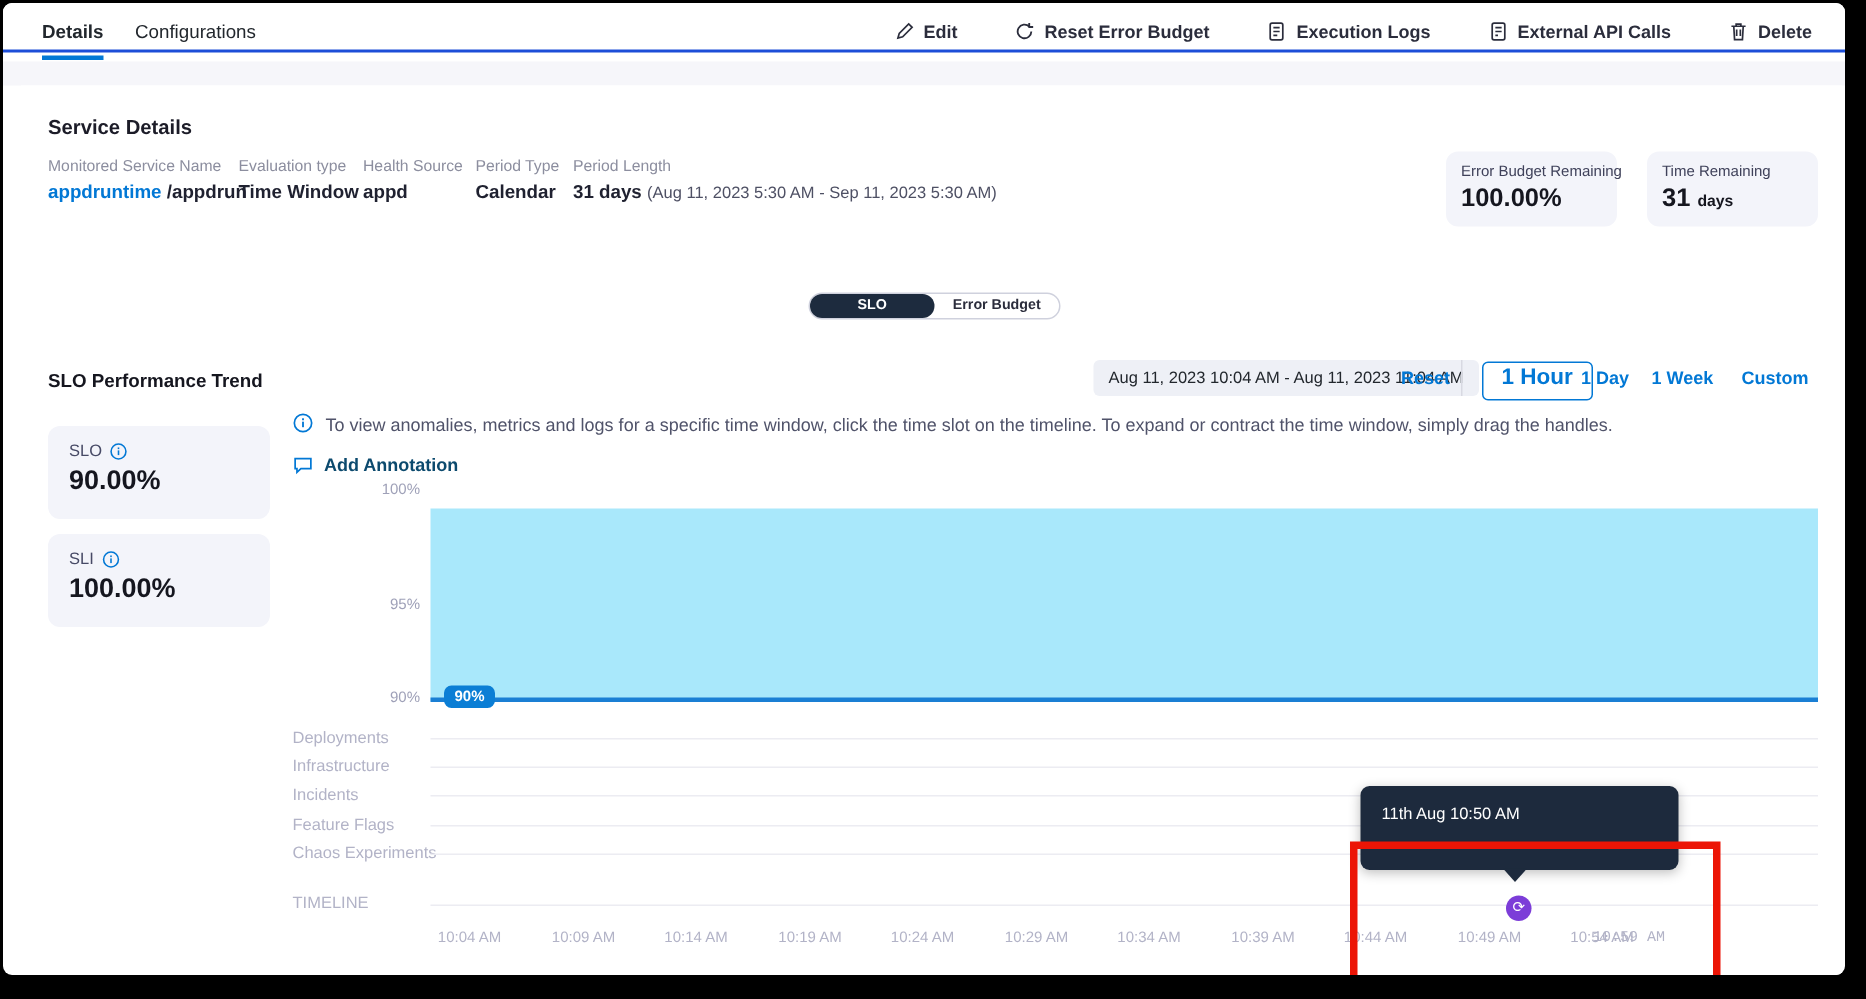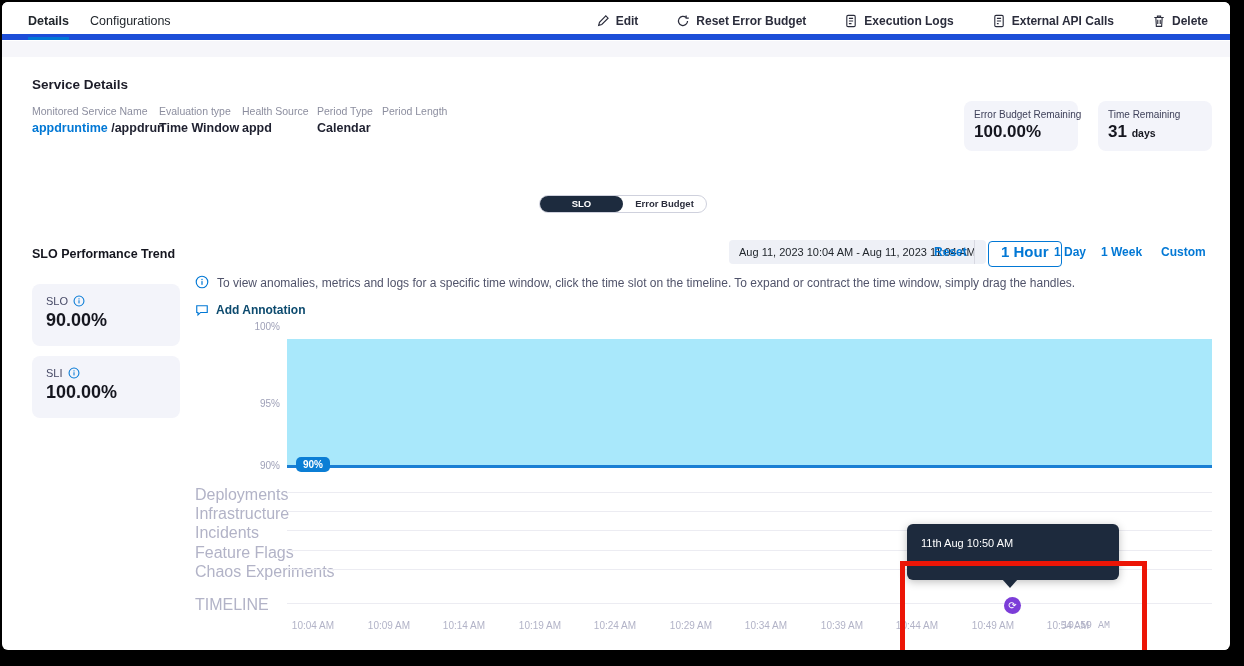--- a/index.html
+++ b/index.html
@@ -1,20 +1,20 @@
 <!DOCTYPE html>
 <html><head>
 <meta charset="utf-8">
 <style>
   * { margin:0; padding:0; box-sizing:border-box; }
   html,body { width:1244px; height:666px; background:#000; font-family:"Liberation Sans","DejaVu Sans",sans-serif; overflow:hidden; }
   .app { position:absolute; left:2px; top:2px; width:1228px; height:648px; background:#fff; border-radius:6px; overflow:hidden; }
 
   
-  .tabbar { position:absolute; left:0; top:0; width:100%; height:38px; background:#fff; border-bottom:6px solid #1d4ed8; }
+  .tabbar { position:absolute; left:0; top:0; width:100%; height:33px; background:#fff; border-bottom:2px solid #1d4ed8; }
   .tab { position:absolute; top:0; height:38px; line-height:38px; font-size:12.5px; color:#22272d; cursor:pointer; }
   .tab.active { font-weight:bold; border-bottom:3px solid #0278d5; }
   .toolbar { position:absolute; right:22px; top:0; height:38px; display:flex; align-items:center; gap:38px; }
   .tool-btn { display:flex; align-items:center; gap:6px; font-size:12px; color:#2b2d3c; font-weight:bold; cursor:pointer; white-space:nowrap; }
   .tool-btn svg { width:14px; height:14px; stroke:#2b2d3c; }
 
   .gray-band { position:absolute; left:0; top:39px; width:100%; height:16px; background:#f6f6fa; }
   .content { position:absolute; left:12px; top:55px; width:1214px; height:593px; background:#fff; }
 
   
@@ -49,21 +49,21 @@
   
   .metric-card { position:absolute; left:18px; width:148px; height:62px; background:#f3f4fa; border-radius:8px; padding:11px 14px; }
   .metric-label { font-size:11px; color:#474a66; display:flex; align-items:center; gap:5px; }
   .metric-value { font-size:18px; font-weight:bold; color:#15161f; margin-top:3px; }
 
   
   .ylabel { position:absolute; width:40px; text-align:right; font-size:10px; color:#9fa1b8; }
   .chart-area { position:absolute; left:273px; top:282px; width:925px; height:128px; background:#a9e8fb; }
   .slo-line { position:absolute; left:273px; top:408px; width:925px; height:3px; background:#1a7fd4; }
   .slo-badge { position:absolute; left:282px; top:400px; padding:2px 7px; background:#0b7ed5; border-radius:5px; font-size:10px; font-weight:bold; color:#fff; }
-  .row-label { position:absolute; left:181px; font-size:16px; color:#b2b3c7; white-space:nowrap; }
+  .row-label { position:absolute; left:181px; font-size:11px; color:#b2b3c7; white-space:nowrap; }
   .row-track { position:absolute; left:273px; width:925px; height:1px; background:#ececf2; }
   .xlabel { position:absolute; top:563px; width:70px; text-align:center; font-size:10px; color:#b2b3c7; white-space:nowrap; }
 
   
   .tooltip { position:absolute; left:893px; top:467px; width:212px; height:56px; background:#1d2a3d; border-radius:6px; padding:11px 14px; color:#fff; font-size:11px; line-height:17px; box-shadow:0 2px 8px rgba(0,0,0,.25); }
   .tooltip-arrow { position:absolute; left:988px; top:522px; width:0; height:0; border-left:8px solid transparent; border-right:8px solid transparent; border-top:9px solid #1d2a3d; }
   .marker { position:absolute; left:990px; top:540px; width:17px; height:17px; background:#7c3dd8; border-radius:50%; color:#fff; font-size:10px; line-height:17px; text-align:center; cursor:pointer; }
 
   .red-box { position:absolute; left:886px; top:504px; width:247px; height:135px; border:5px solid #ec1506; pointer-events:none; z-index:50; }
 
@@ -130,20 +130,21 @@
     <div class="fld" style="left:228px;">
       <div class="fld-label">Health Source</div>
       <div class="fld-value">appd</div>
     </div>
     <div class="fld" style="left:303px;">
       <div class="fld-label">Period Type</div>
       <div class="fld-value">Calendar</div>
     </div>
     <div class="fld" style="left:368px;">
       <div class="fld-label">Period Length</div>
+      <div class="fld-value"><span>31 days</span> <span class="detail-normal">(Aug 11, 2023 5:30 AM - Sep 11, 2023 5:30 AM)</span></div>
     </div>
 
     <div class="sum-card" style="left:950px;">
       <div class="sum-label">Error Budget Remaining</div>
       <div class="sum-value">100.00%</div>
     </div>
     <div class="sum-card" style="left:1084px;">
       <div class="sum-label">Time Remaining</div>
       <div class="sum-value"><span>31</span> <span class="sum-unit">days</span></div>
     </div>

